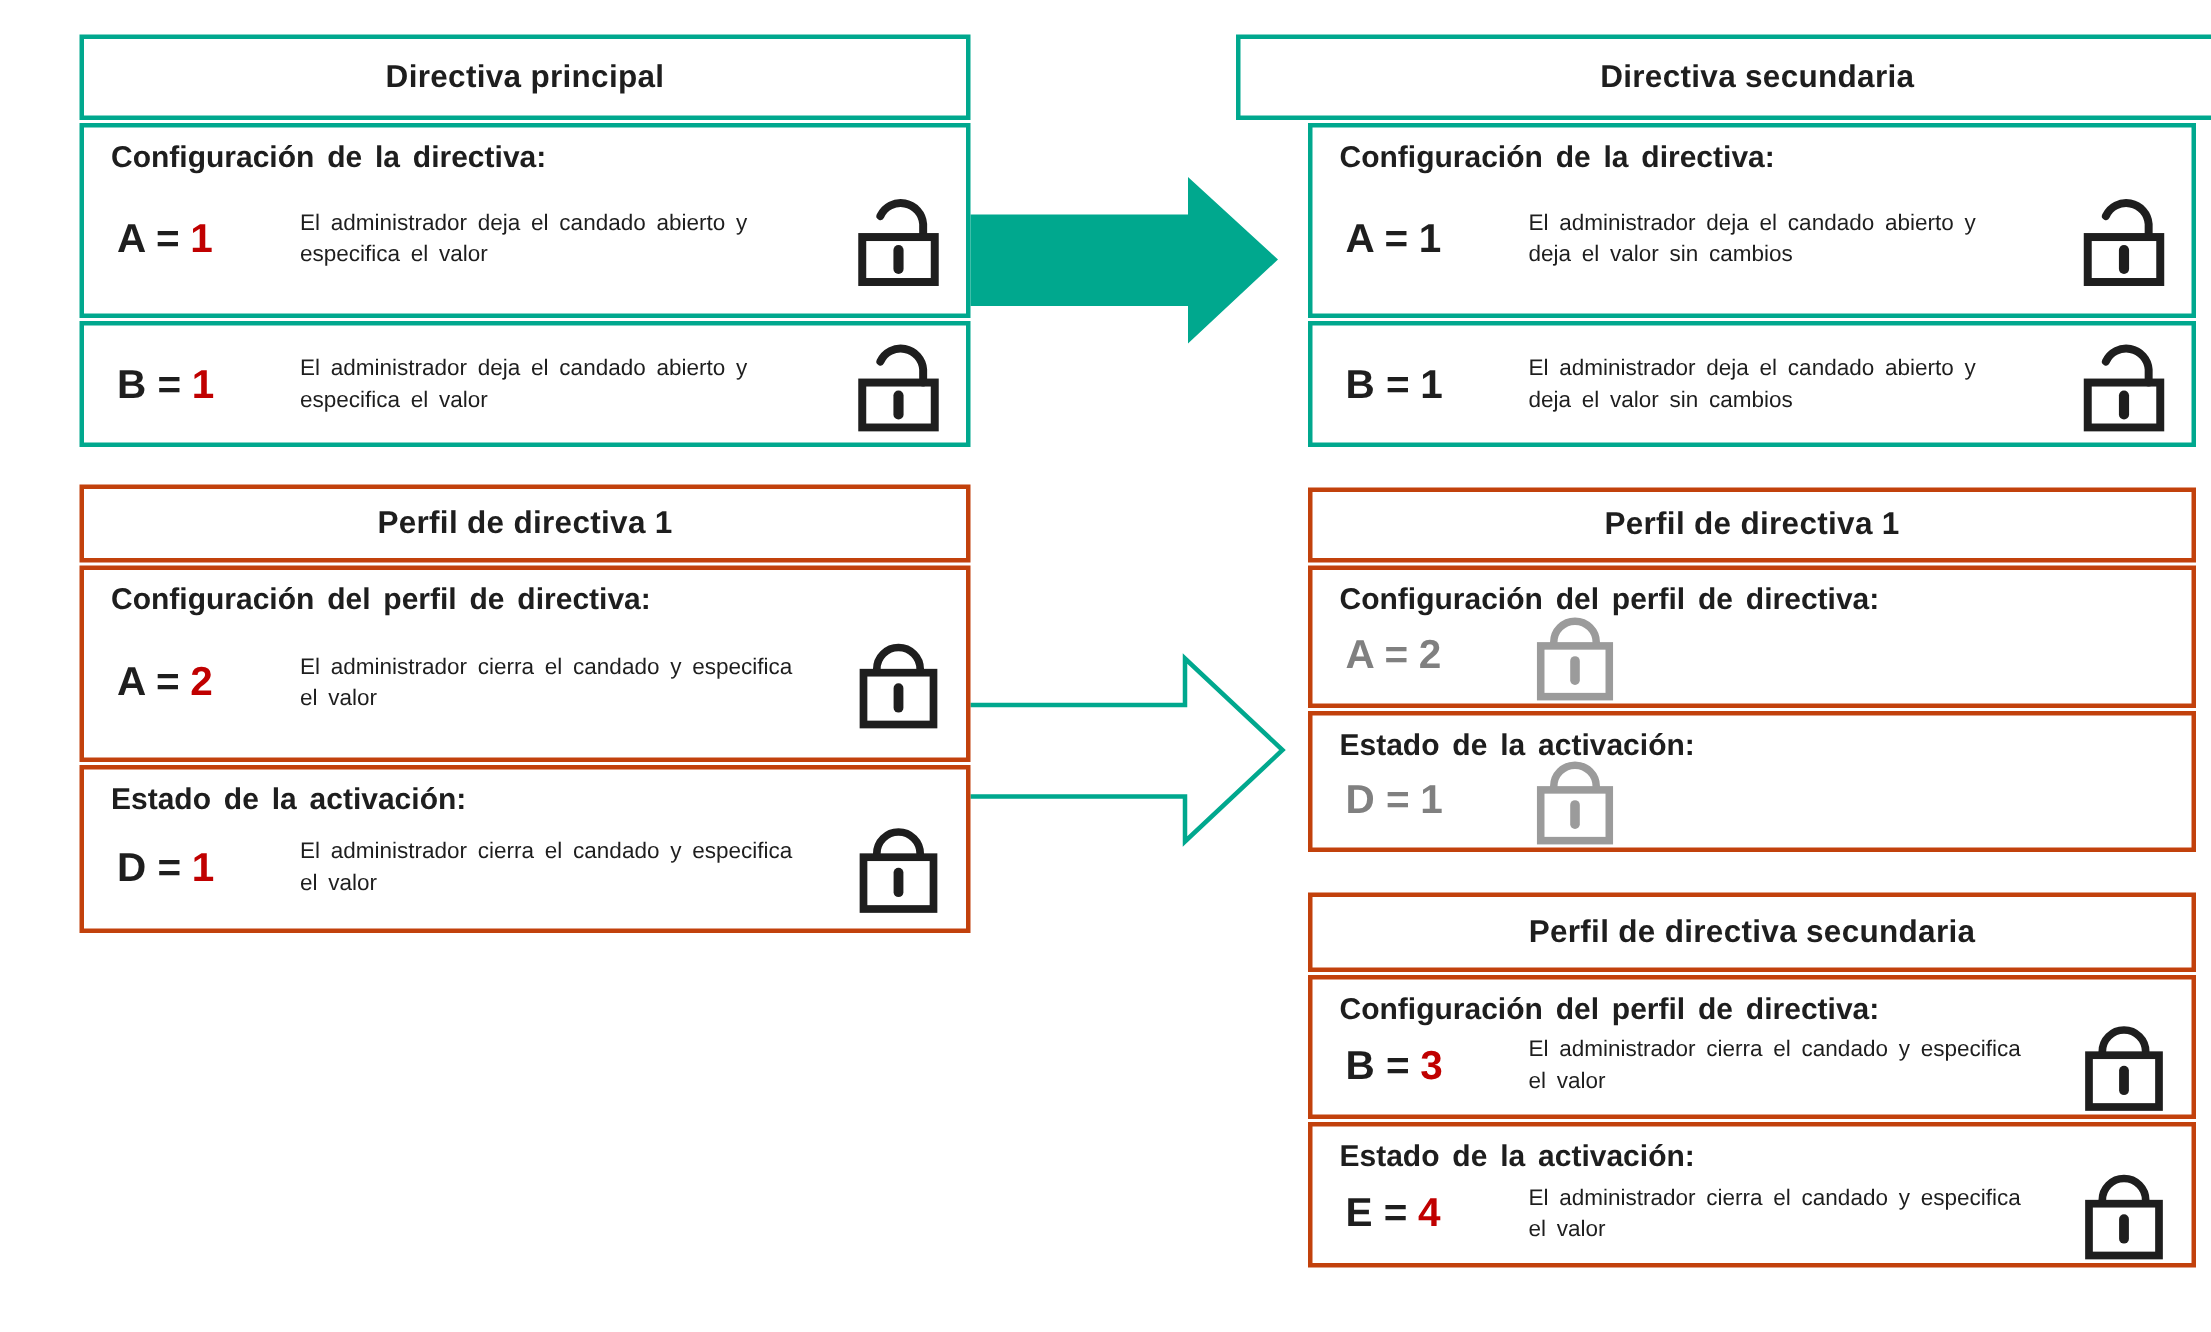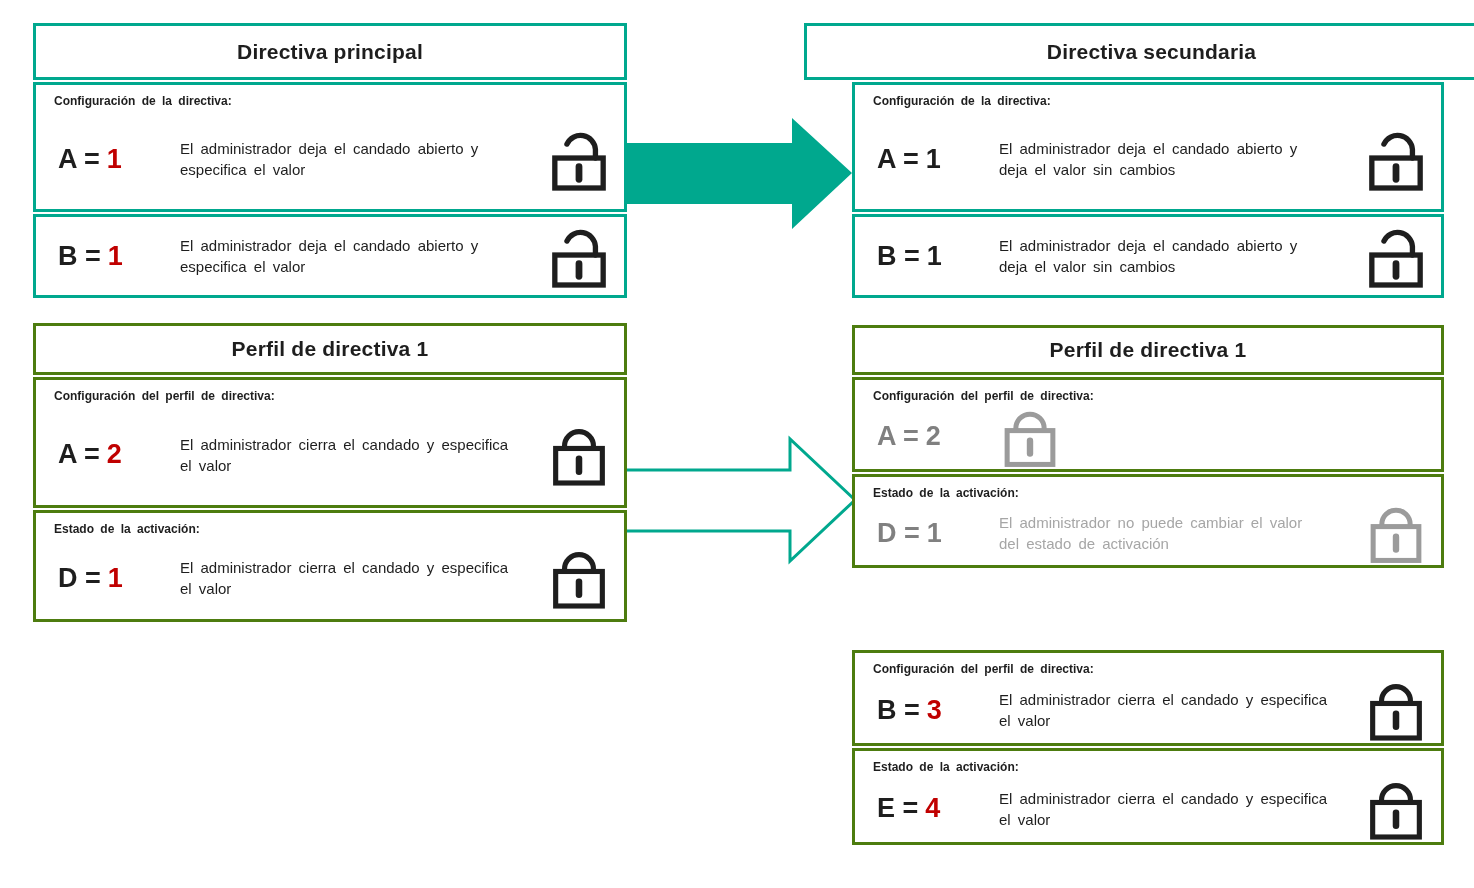--- a/index.html
+++ b/index.html
@@ -1,26 +1,26 @@
 <!DOCTYPE html>
 <html><head>
 <meta charset="utf-8">
 <style>
   html,body{margin:0;padding:0;background:#ffffff;}
   #stage{
     position:relative;width:1474px;height:888px;background:#ffffff;overflow:hidden;
     font-family:"Liberation Sans",sans-serif;color:#1e1e1e;
   }
-  .sec{position:absolute;box-sizing:border-box;background:#ffffff;}
+  .sec{position:absolute;box-sizing:border-box;background:#ffffff;margin-left:20px;}
   .tealb{border:3px solid #00A88E;}
-  .blueb{border:3px solid #4d7c0f;}
+  .blueb{border:3px solid #c2410c;}
   .hdr{display:flex;align-items:center;justify-content:center;
        font-weight:bold;font-size:21px;letter-spacing:.2px;}
   .row{overflow:hidden;}
-  .row-label{position:absolute;top:9px;left:18px;font-weight:bold;font-size:12px;word-spacing:3px;}
+  .row-label{position:absolute;top:9px;left:18px;font-weight:bold;font-size:20px;word-spacing:3px;}
   .row-body{display:flex;align-items:center;height:100%;box-sizing:border-box;padding:0 14px 0 18px;}
   .labeled .row-body{padding-top:24px;}
   .var{flex:0 0 122px;font-weight:bold;font-size:27px;white-space:nowrap;padding-left:4px;}
   .vv{margin-left:7px;}
   .vv.red{color:#C00000;}
   .desc{flex:1;text-align:left;font-size:15px;line-height:21px;word-spacing:3px;white-space:pre-line;}
   .grayrow .var{color:#808080;}
   .grayrow .desc{color:#A6A6A6;}
   .lockwrap{flex:0 0 62px;display:flex;align-items:center;justify-content:center;}
   .lk-black{color:#1e1e1e;}
@@ -157,30 +157,31 @@
         <svg class="lock lk-gray" width="56" height="64" viewBox="0 0 60 70">
             <use href="#lock-closed"></use>
           </svg>
       </div>
     </div>
   </div>
   <div class="sec blueb row labeled grayrow" style="left:852px;top:474px;width:592px;height:94px">
     <div class="row-label">Estado  de  la activación:</div>
     <div class="row-body">
       <div class="var"><span>D =</span><span class="vv">1</span></div>
-      <div class="desc">El administrador  no puede  cambiar  el valor
-del  estado  de activación</div>
       <div class="lockwrap">
         <svg class="lock lk-gray" width="56" height="64" viewBox="0 0 60 70">
             <use href="#lock-closed"></use>
           </svg>
       </div>
     </div>
   </div>
 
+  <div class="sec blueb hdr" style="left:852px;top:595px;width:592px;height:53px">
+    <span>Perfil de directiva secundaria</span>
+  </div>
   <div class="sec blueb row labeled" style="left:852px;top:650px;width:592px;height:96px">
     <div class="row-label">Configuración  del  perfil  de  directiva:</div>
     <div class="row-body">
       <div class="var"><span>B =</span><span class="vv red">3</span></div>
       <div class="desc">El administrador  cierra  el candado  y especifica
 el  valor</div>
       <div class="lockwrap">
         <svg class="lock lk-black" width="56" height="66" viewBox="0 0 60 70">
             <use href="#lock-closed"></use>
           </svg>

